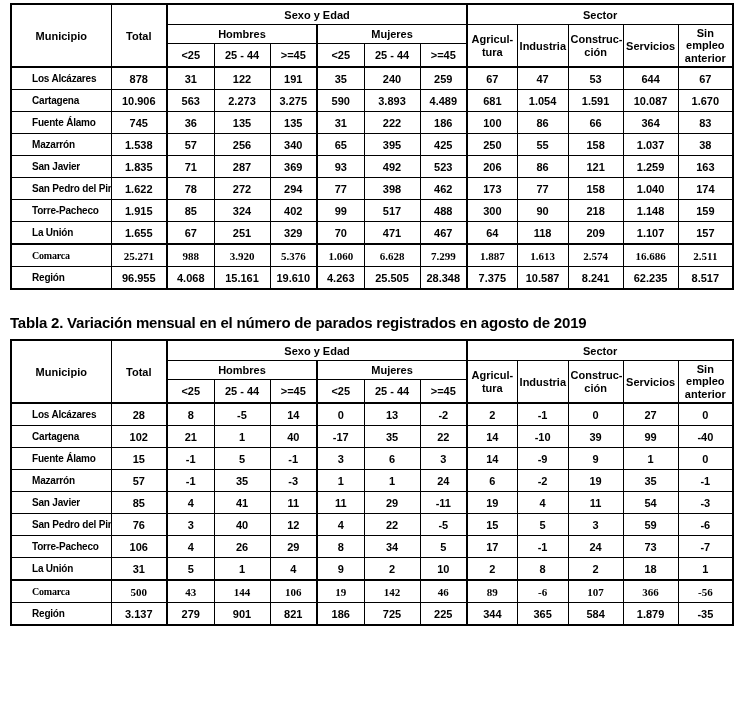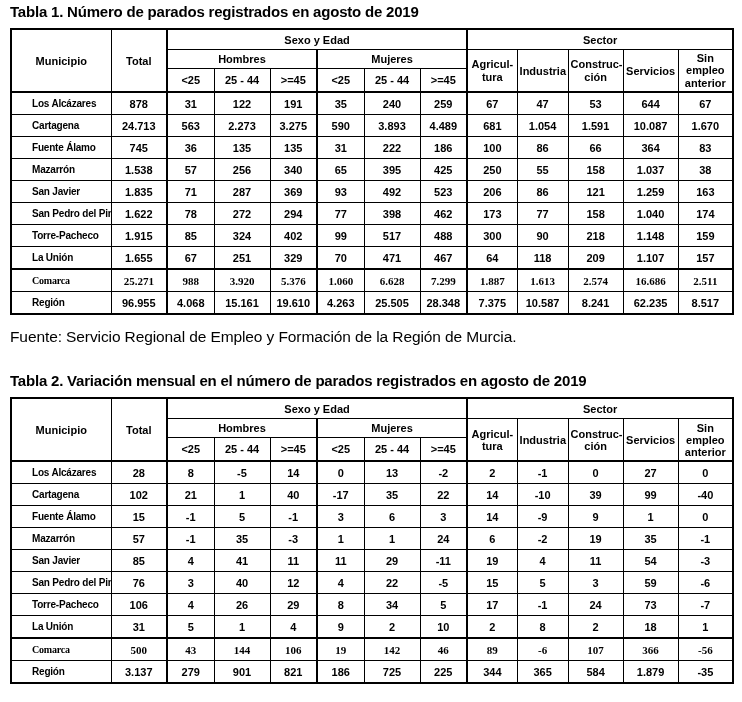--- a/index.html
+++ b/index.html
@@ -64,21 +64,20 @@
     margin: 10px 0 0 0;
     line-height: 1.5;
     letter-spacing: -0.1px;
   }
 </style>
 </head>
 <body>
 
 <div class="page">
 
-  <h1 class="table-title">Tabla 1. Número de parados registrados en agosto de 2019</h1>
 
   <table class="data-table">
     <colgroup>
       <col style="width:100px">
         <col style="width:56px">
       <col style="width:47px">
         <col style="width:56px">
         <col style="width:47px">
       <col style="width:47px">
         <col style="width:56px">
@@ -129,21 +128,21 @@
           <td>240</td>
           <td>259</td>
           <td>67</td>
           <td>47</td>
           <td>53</td>
           <td>644</td>
           <td>67</td>
         </tr>
         <tr>
           <td>Cartagena</td>
-          <td>24.713</td>
+          <td>10.906</td>
           <td>563</td>
           <td>2.273</td>
           <td>3.275</td>
           <td>590</td>
           <td>3.893</td>
           <td>4.489</td>
           <td>681</td>
           <td>1.054</td>
           <td>1.591</td>
           <td>10.087</td>
@@ -265,21 +264,20 @@
           <td>28.348</td>
           <td>7.375</td>
           <td>10.587</td>
           <td>8.241</td>
           <td>62.235</td>
           <td>8.517</td>
         </tr>
       </tbody>
   </table>
 
-  <p class="source">Fuente: Servicio Regional de Empleo y Formación de la Región de Murcia.</p>
 
   <h1 class="table-title title-2">Tabla 2. Variación mensual en el número de parados registrados en agosto de 2019</h1>
 
   <table class="data-table">
     <colgroup>
       <col style="width:100px">
         <col style="width:56px">
       <col style="width:47px">
         <col style="width:56px">
         <col style="width:47px">

